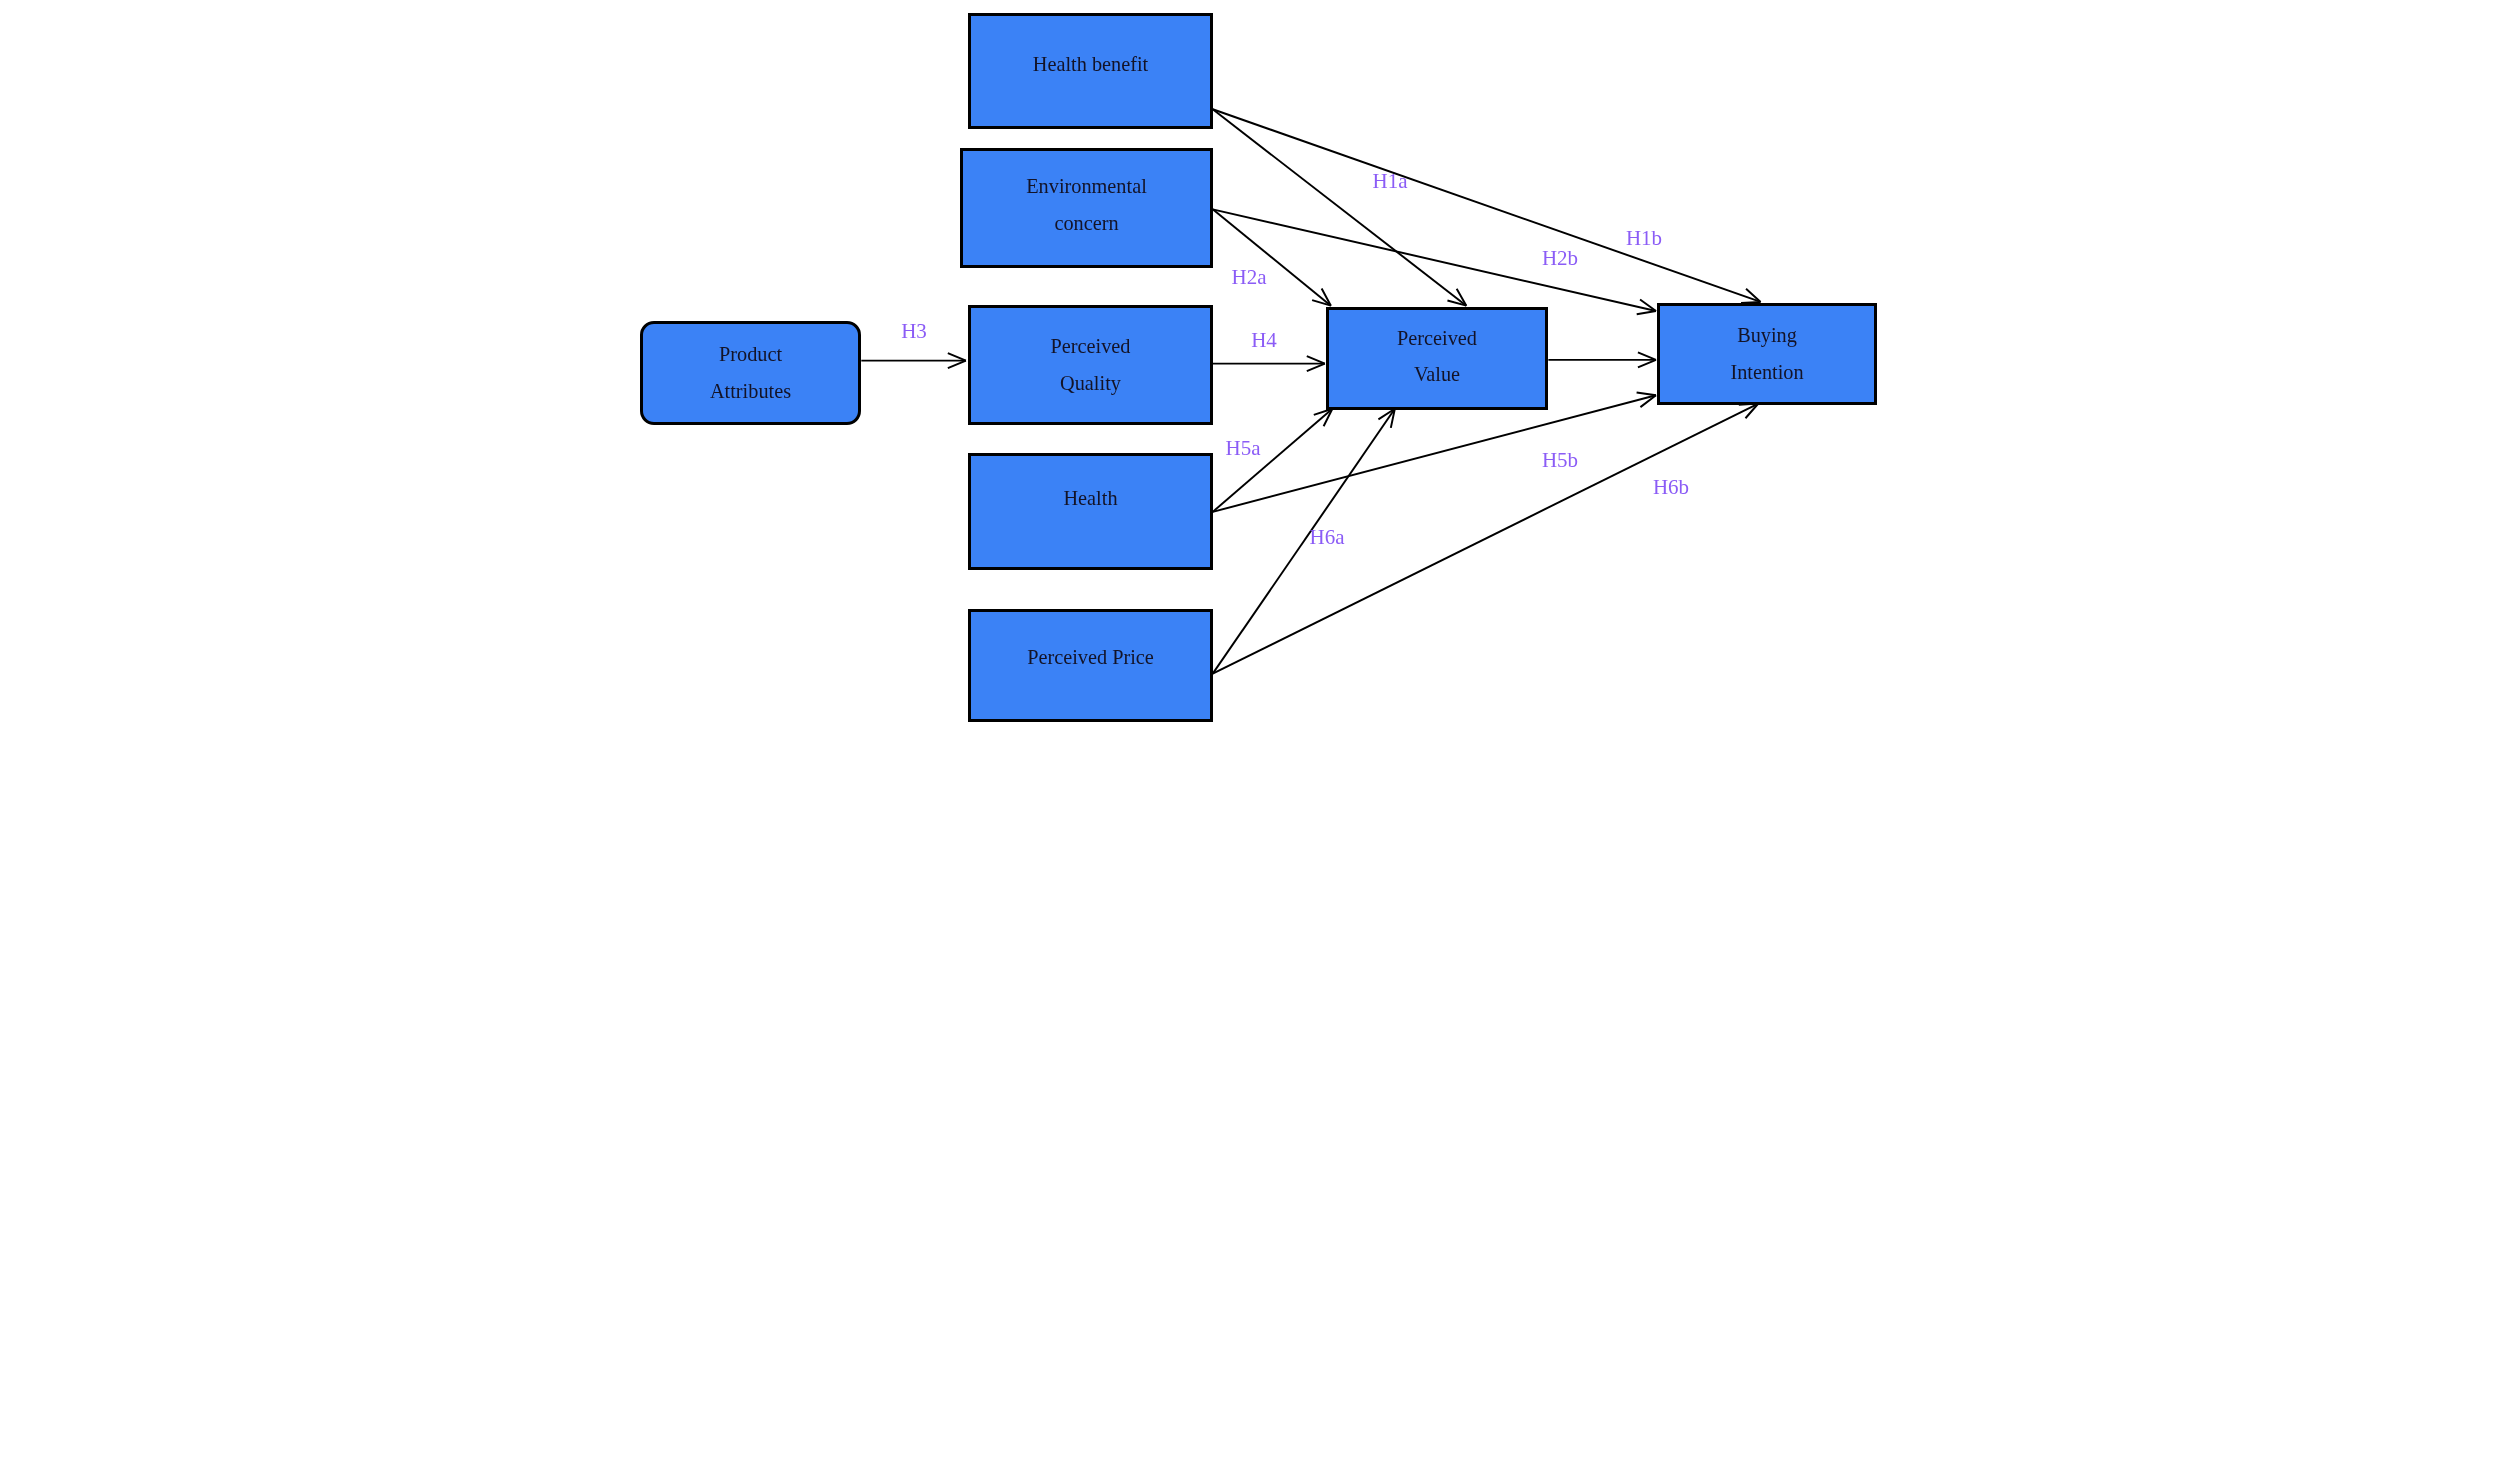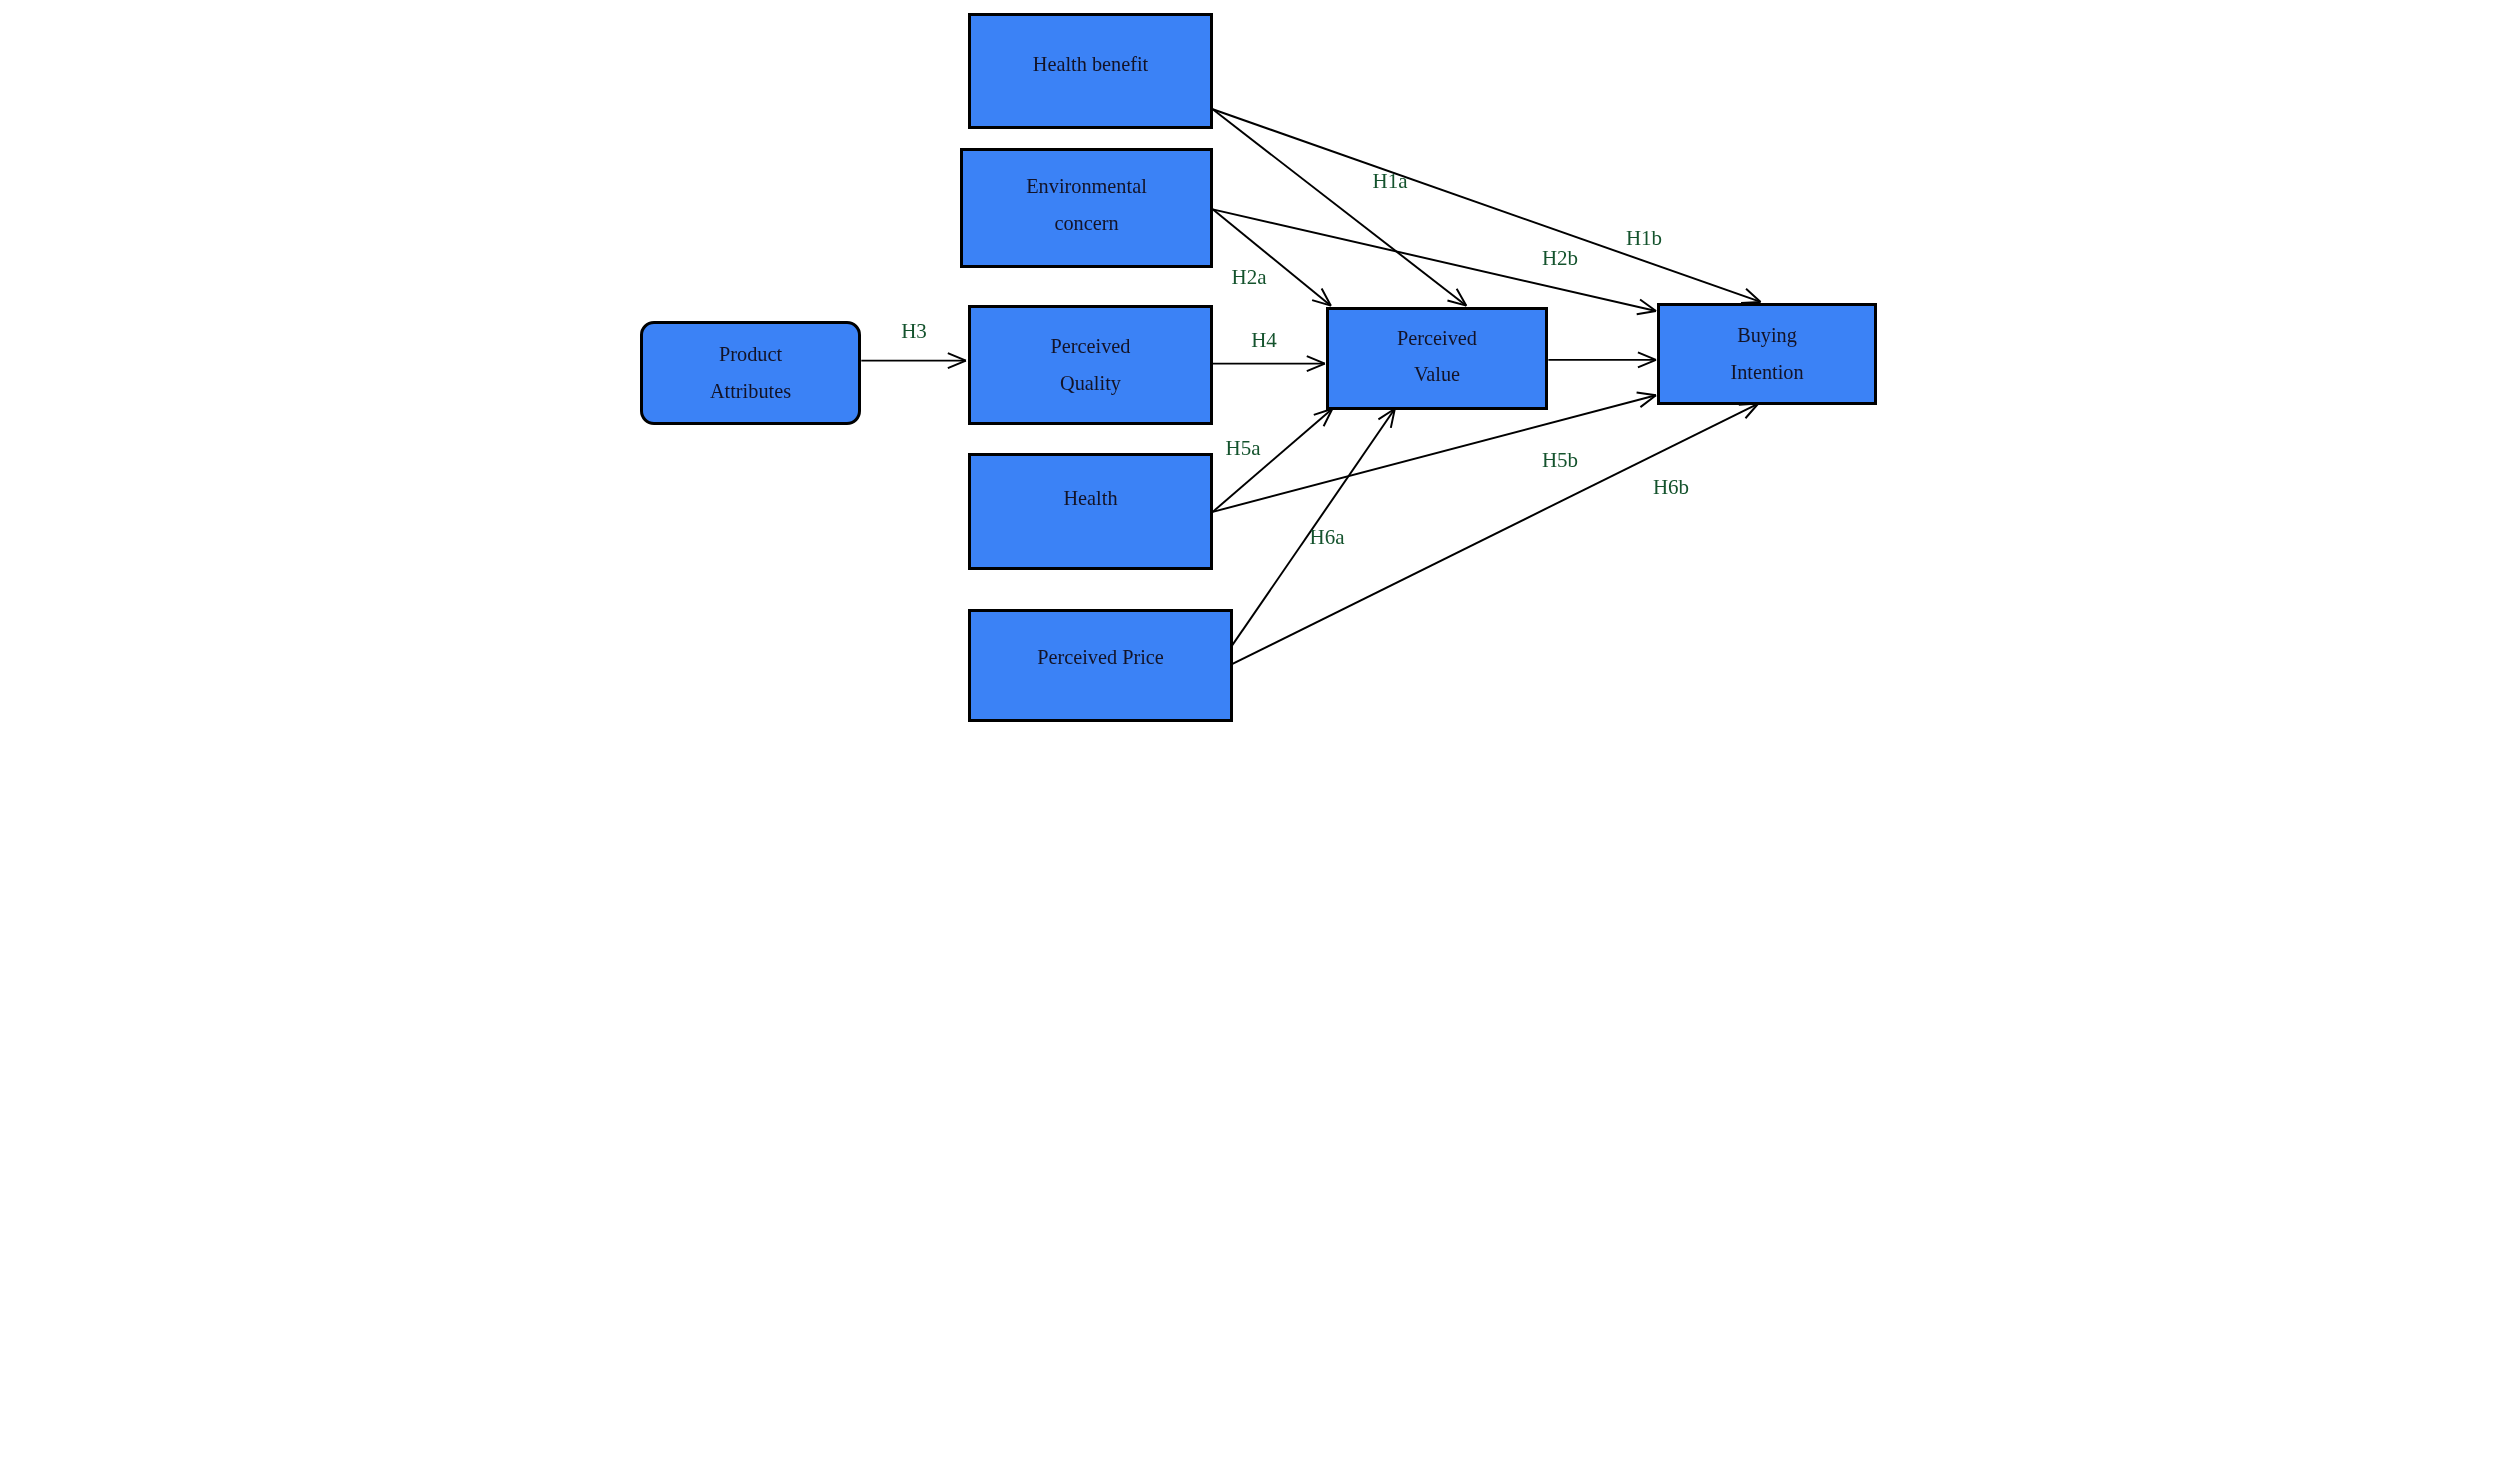--- a/index.html
+++ b/index.html
@@ -42,32 +42,32 @@
   }
   .node .node-label {
     display: inline-block;
   }
   
   .n-product   { left: 12px;   top: 321px; width: 221px; height: 104px; border-radius: 14px; }
   .n-health    { left: 340px;  top: 12.8px;  width: 245px; height: 116px; padding-bottom: 13.5px; }
   .n-env       { left: 332px;  top: 148px; width: 253px; height: 120px; padding-bottom: 6px; }
   .n-quality   { left: 340px;  top: 305px; width: 245px; height: 120px; }
   .n-trust     { left: 340px;  top: 453px; width: 245px; height: 117px; padding-bottom: 25.6px; }
-  .n-price     { left: 340px;  top: 609px; width: 265px; height: 113px; padding-bottom: 16.6px; }
+  .n-price     { left: 340px;  top: 609px; width: 245px; height: 113px; padding-bottom: 16.6px; }
   .n-pvalue    { left: 698px;  top: 307px; width: 222px; height: 103px; padding-bottom: 4.5px; }
   .n-buying    { left: 1029px; top: 303px; width: 220px; height: 102px; }
   .n-product .node-label { max-width: 113px; }
   .n-env .node-label     { max-width: 162px; font-family: Liberation Serif, serif; }
   .n-quality .node-label { max-width: 120px; }
   .n-pvalue .node-label  { max-width: 120px; }
   .n-buying .node-label  { max-width: 128px; }
   .edge-label {
     position: absolute;
     transform: translate(-50%, -50%);
-    color: #14532d;
+    color: #8b5cf6;
     font-size: 21px;
     white-space: nowrap;
   }
   
   .l-h3  { left: 286px;  top: 331px; }
   .l-h4  { left: 636px;  top: 340px; }
   .l-h1a { left: 762px; top: 181px; }
   .l-h1b { left: 1016px; top: 238px; }
   .l-h2a { left: 621px;  top: 277px; }
   .l-h2b { left: 932px; top: 258px; }

